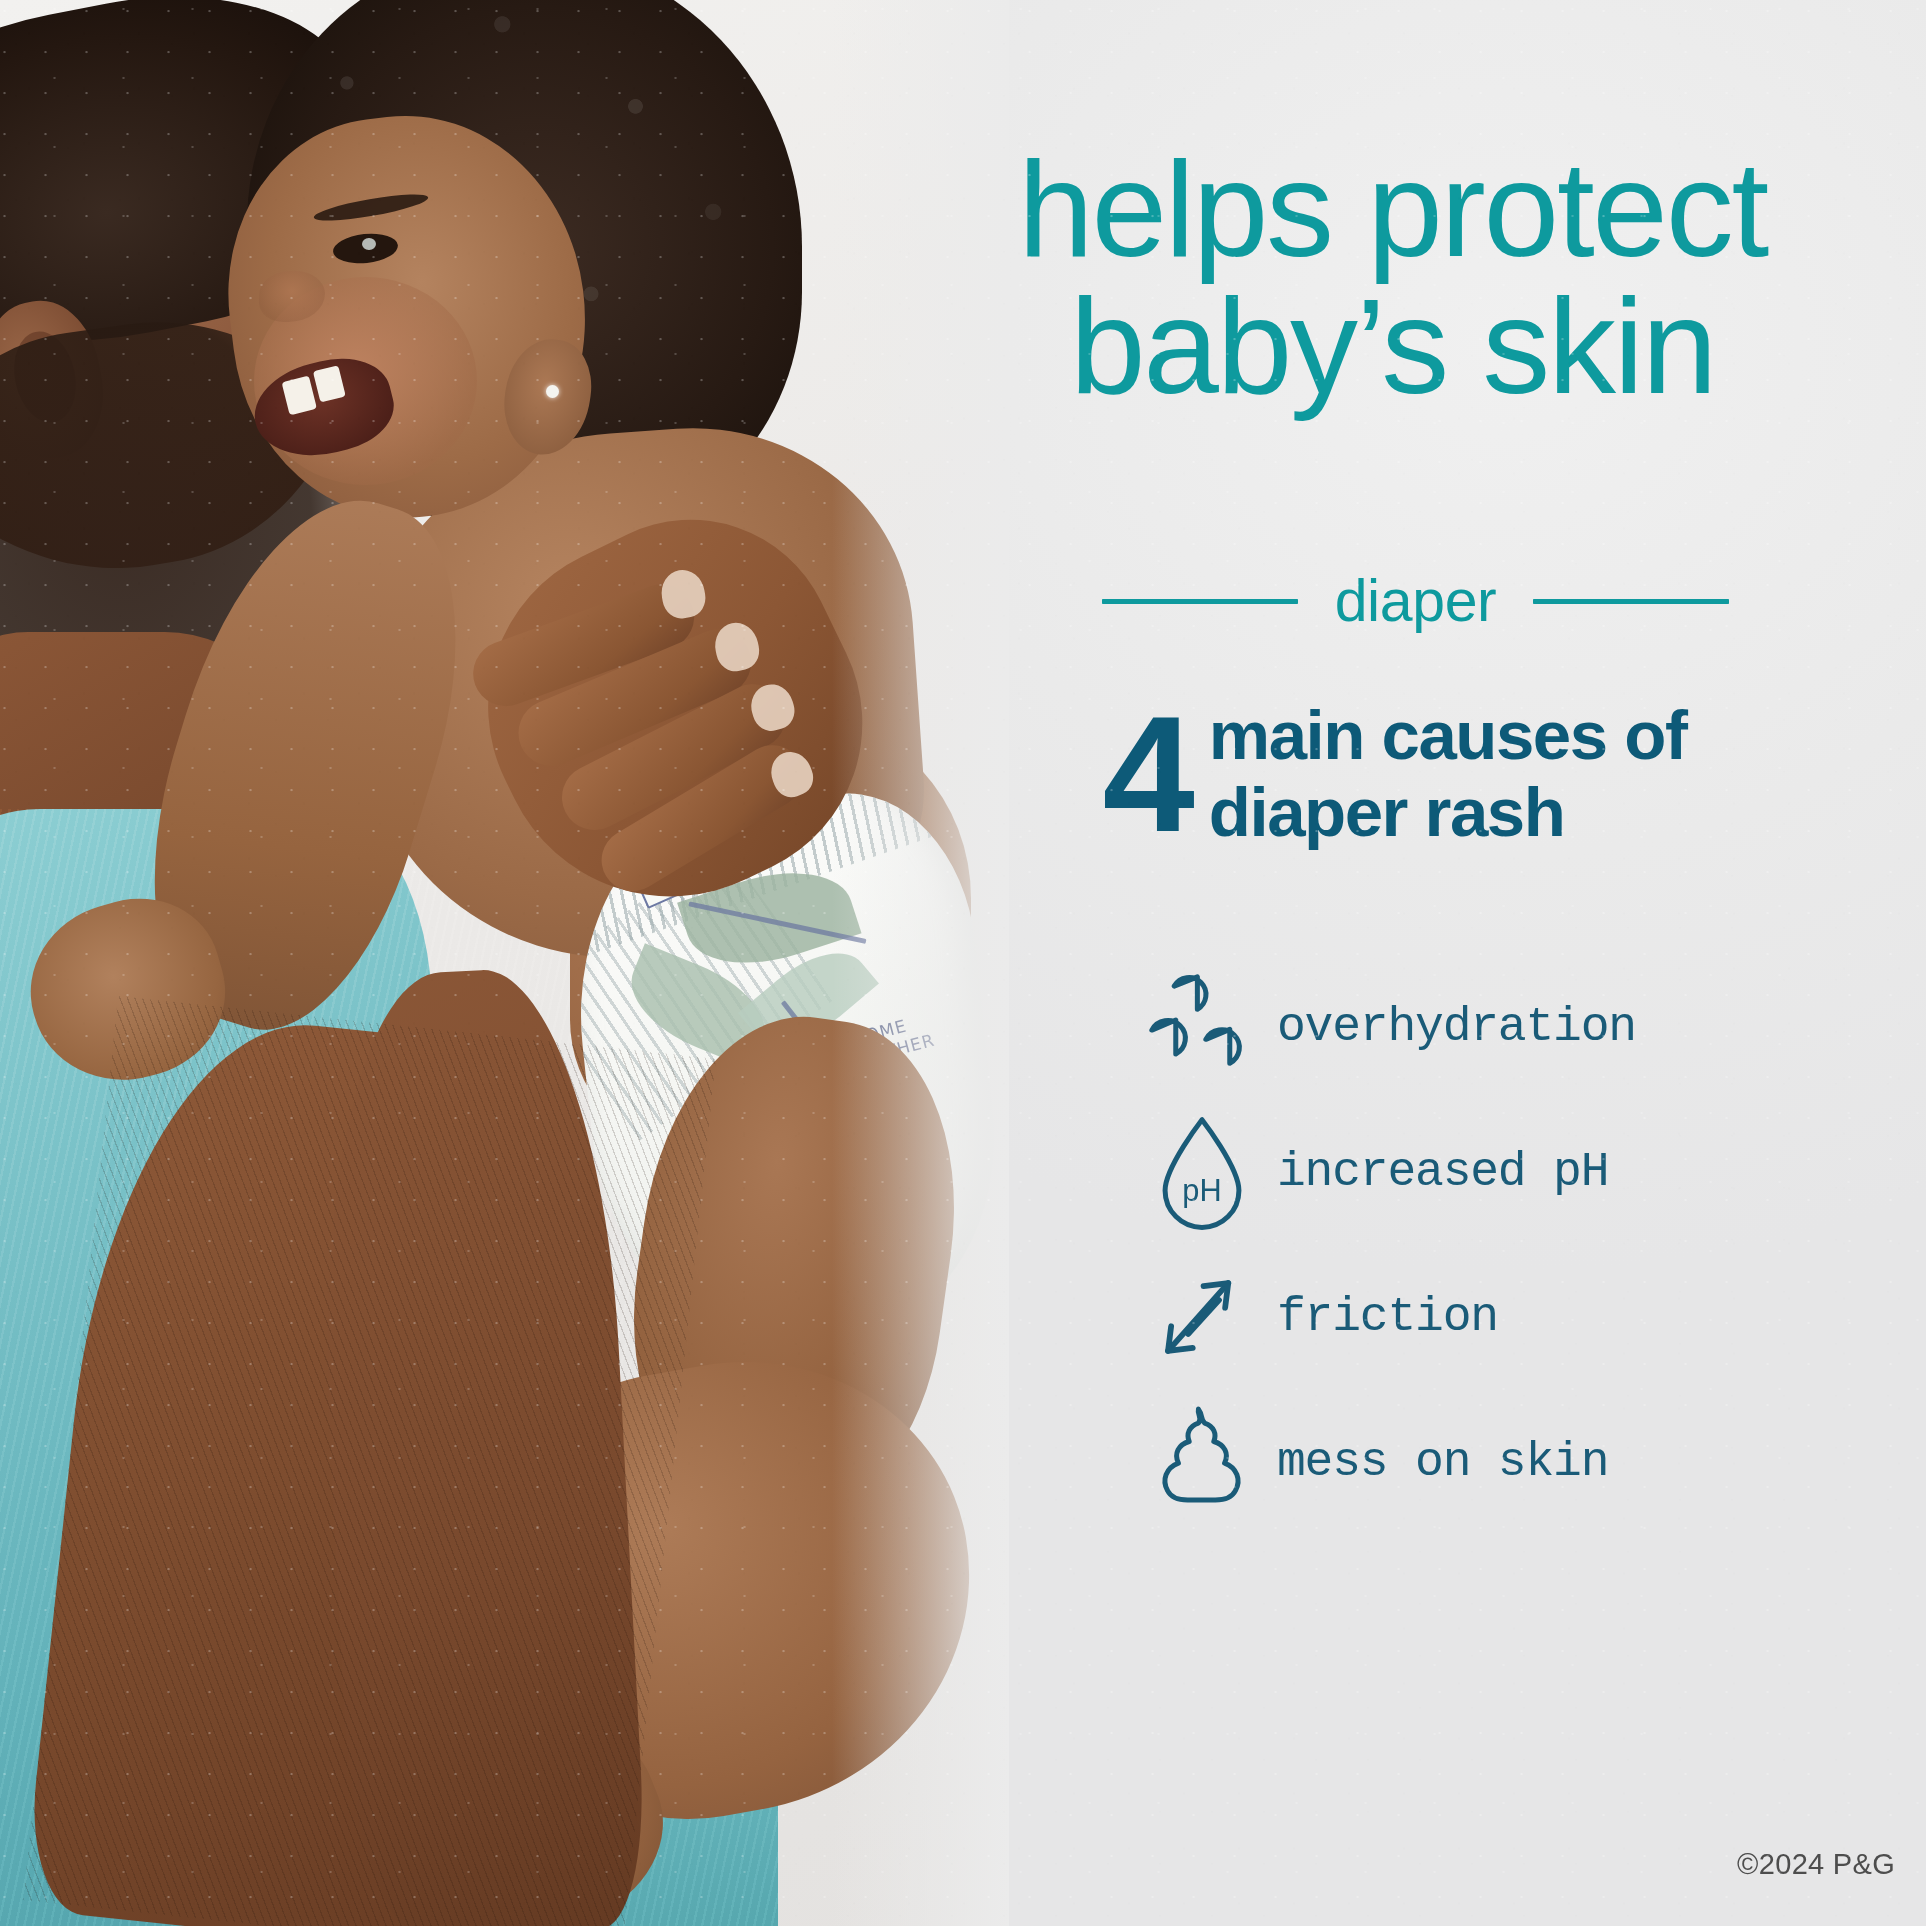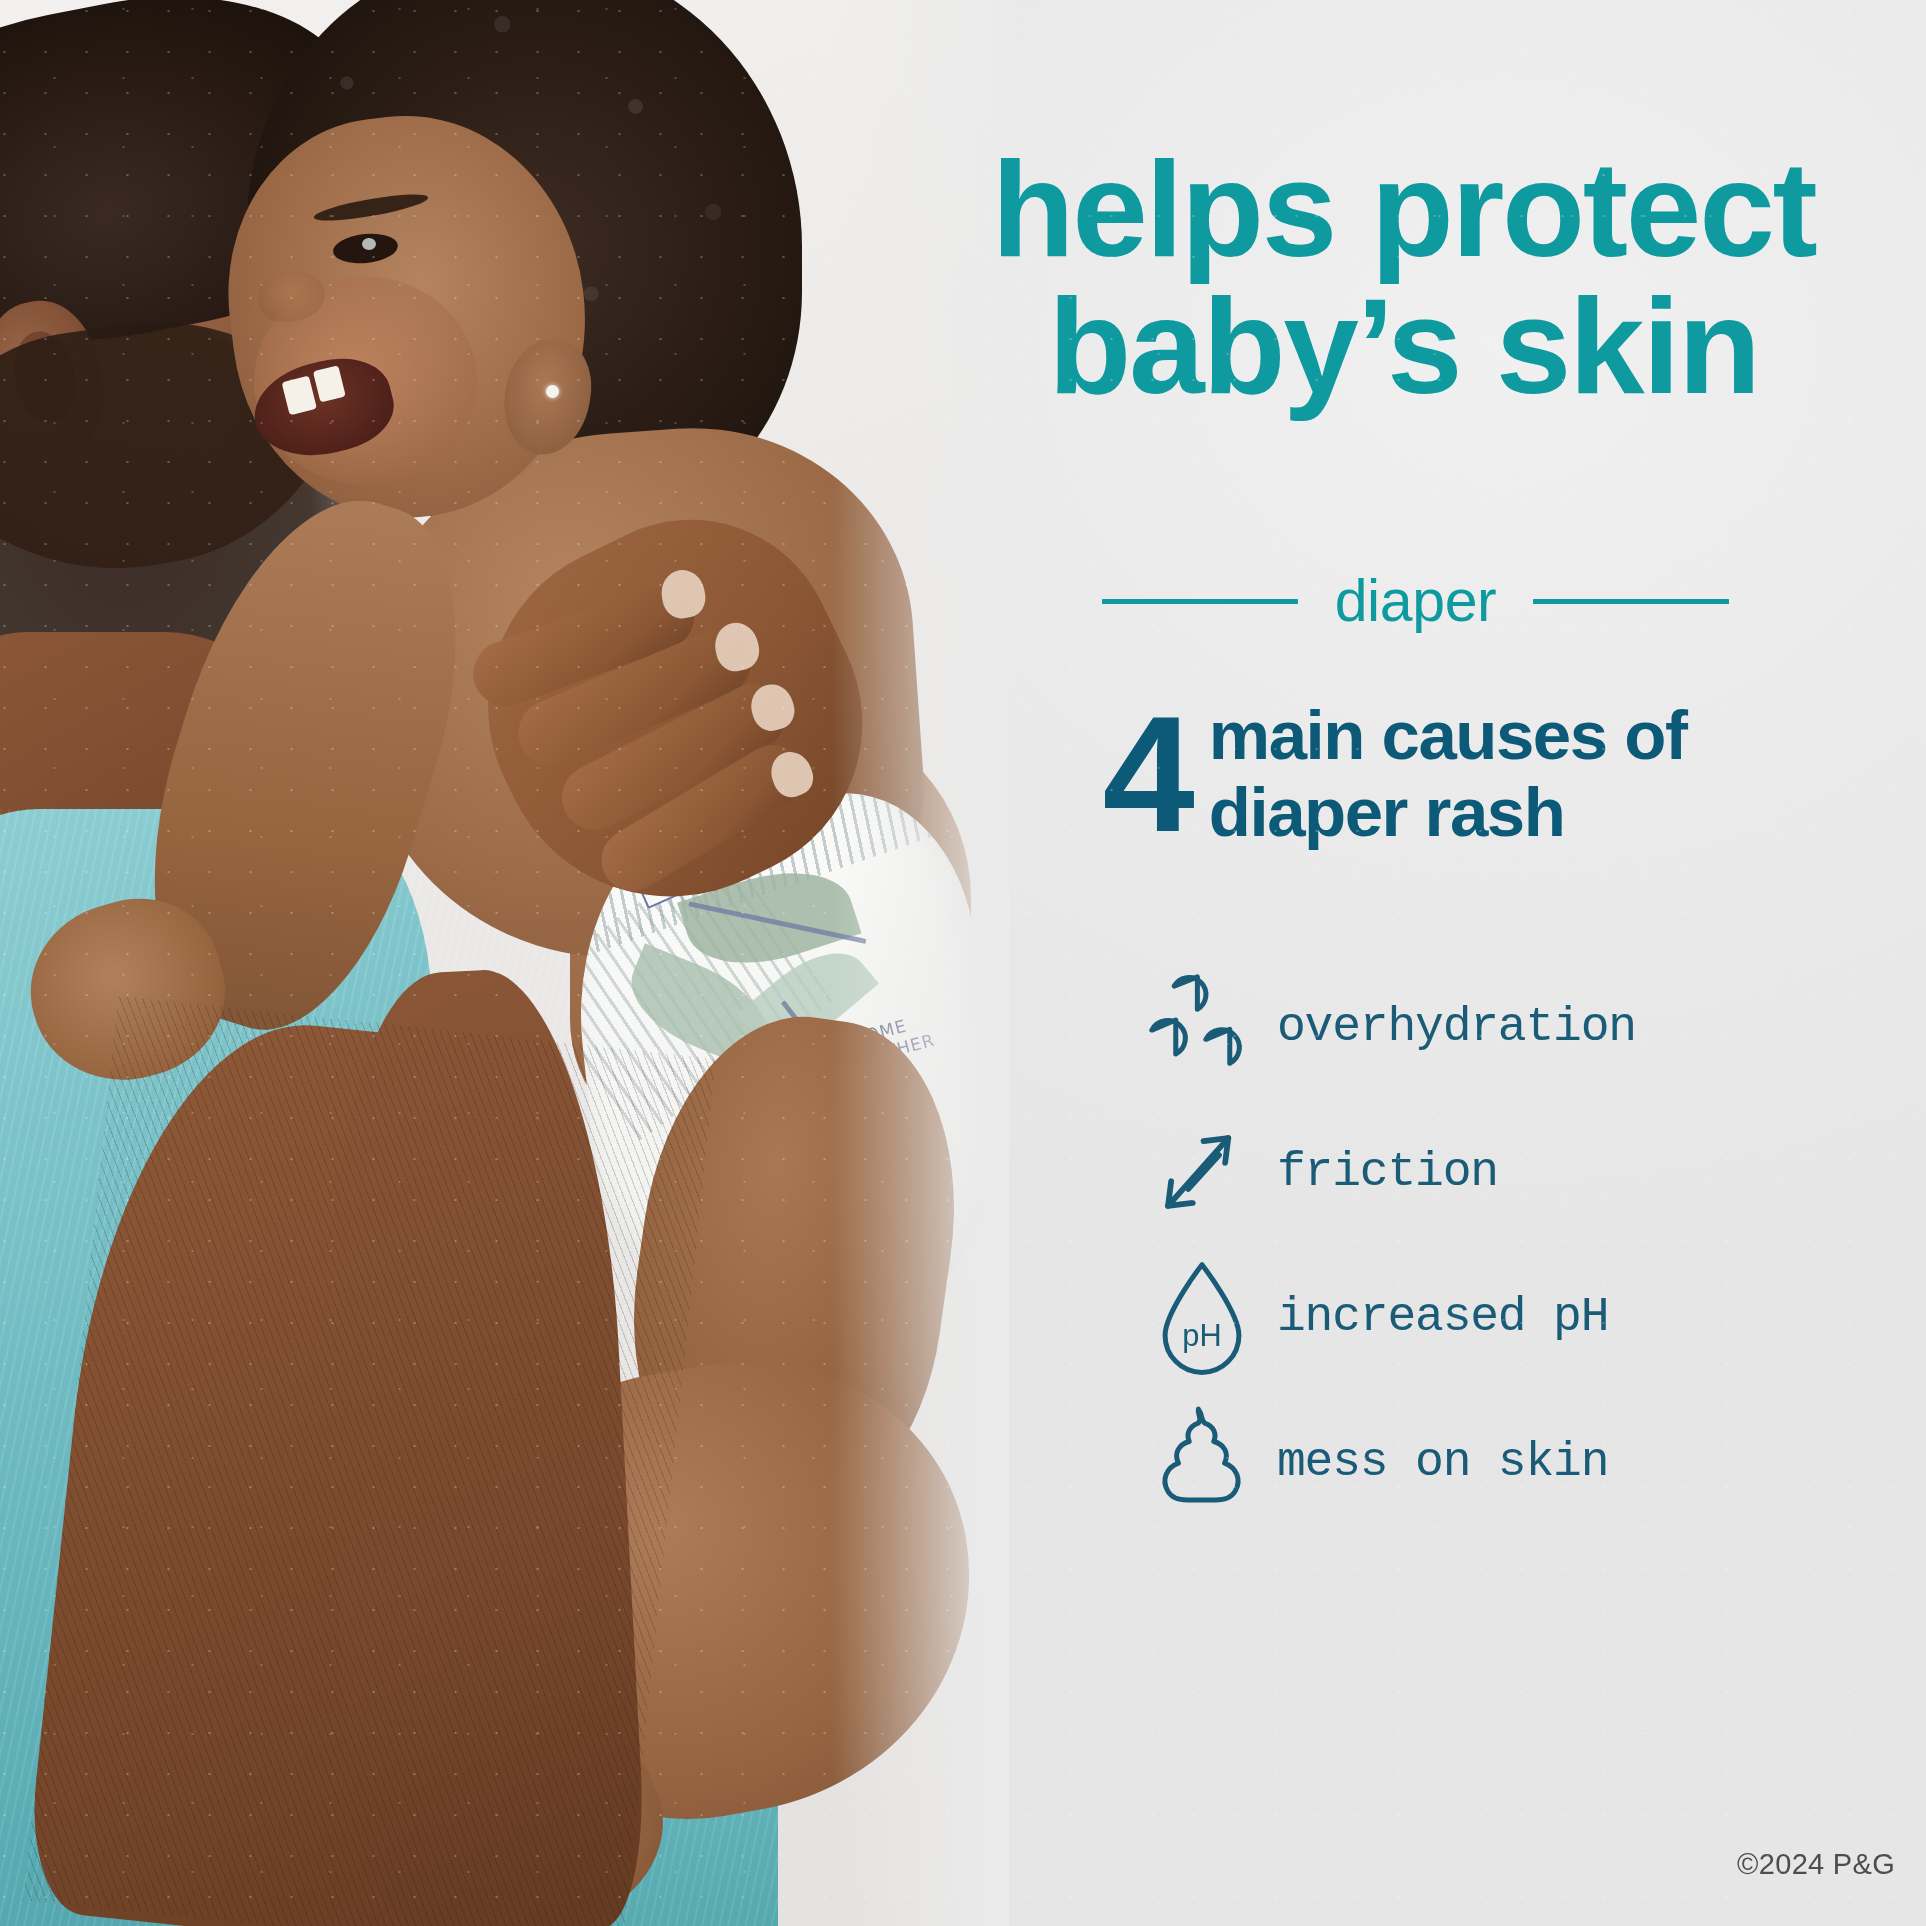--- a/index.html
+++ b/index.html
@@ -223,25 +223,25 @@
     color:#6a7394;font-family:"DejaVu Sans",sans-serif;
     font-size:17px;line-height:1.25;letter-spacing:1px;
     transform:rotate(-9deg);text-align:center;
   }
 
   
   #content{
     position:absolute;left:909px;top:0;width:1017px;height:1926px;
   }
   .headline{
-    position:absolute;left:11px;top:141px;width:967px;
+    position:absolute;left:0;top:141px;width:967px;
     text-align:center;
     color:#0e9a9e;
     font-family:"Liberation Sans", sans-serif;
-    font-size:136px;line-height:1.0;font-weight:700;
+    font-size:136px;line-height:1.0;font-weight:400;
     letter-spacing:-2.3px;
   }
   .headline .l2{display:block;margin-top:1px;}
 
   .against-row{
     position:absolute;left:46px;top:572px;width:921px;
     display:flex;align-items:center;justify-content:center;gap:37px;
   }
   .rule{height:5.4px;background:#0e9a9e;flex:0 0 196px;border-radius:0.8px;}
   .against-word{
@@ -405,40 +405,40 @@
             <path d="M64 10 L64 52 a22 22 0 1 0 -30 -30 Z"></path>
             <path d="M36 66 L36 110 a23 23 0 1 0 -31 -31 Z"></path>
             <path d="M106 78 L106 122 a23 23 0 1 0 -31 -31 Z"></path>
           </svg>
         </div>
         <div class="lb">overhydration</div>
       </div>
 
       <div class="cause">
         <div class="ic">
-          <svg width="108" height="108" viewBox="0 0 140 140" fill="none" stroke="#1a5b78" stroke-width="7.5" stroke-linecap="round" stroke-linejoin="round">
-
-            <path d="M26 114 L104 26"></path>
-            <path d="M104 26 L72 30 M104 26 L100 58"></path>
-            <path d="M26 114 L58 110 M26 114 L30 82"></path>
-
-            <path d="M52 92 L92 48"></path>
-          </svg>
-        </div>
-        <div class="lb">friction</div>
-      </div>
-
-      <div class="cause">
-        <div class="ic">
           <svg width="102" height="120" viewBox="0 0 132 156" fill="none" stroke="#1a5b78" stroke-width="6.5" stroke-linecap="round" stroke-linejoin="round">
             <path d="M66 10 C66 10 18 72 18 102 a48 48 0 0 0 96 0 C114 72 66 10 66 10 Z"></path>
             <text x="66" y="116" text-anchor="middle" font-family="Liberation Sans, sans-serif" font-size="40" fill="#1a5b78" stroke="none">pH</text>
           </svg>
         </div>
         <div class="lb">increased pH</div>
+      </div>
+
+      <div class="cause">
+        <div class="ic">
+          <svg width="108" height="108" viewBox="0 0 140 140" fill="none" stroke="#1a5b78" stroke-width="7.5" stroke-linecap="round" stroke-linejoin="round">
+
+            <path d="M26 114 L104 26"></path>
+            <path d="M104 26 L72 30 M104 26 L100 58"></path>
+            <path d="M26 114 L58 110 M26 114 L30 82"></path>
+
+            <path d="M52 92 L92 48"></path>
+          </svg>
+        </div>
+        <div class="lb">friction</div>
       </div>
 
       <div class="cause">
         <div class="ic">
           <svg width="105" height="117" viewBox="0 0 136 152" fill="none" stroke="#1a5b78" stroke-width="6.5" stroke-linecap="round" stroke-linejoin="round">
             <path d="M64 8
                      c6 8 2 12 8 18
                      c12 4 16 14 12 24
                      c14 4 20 16 14 28
                      c16 6 22 22 14 36

